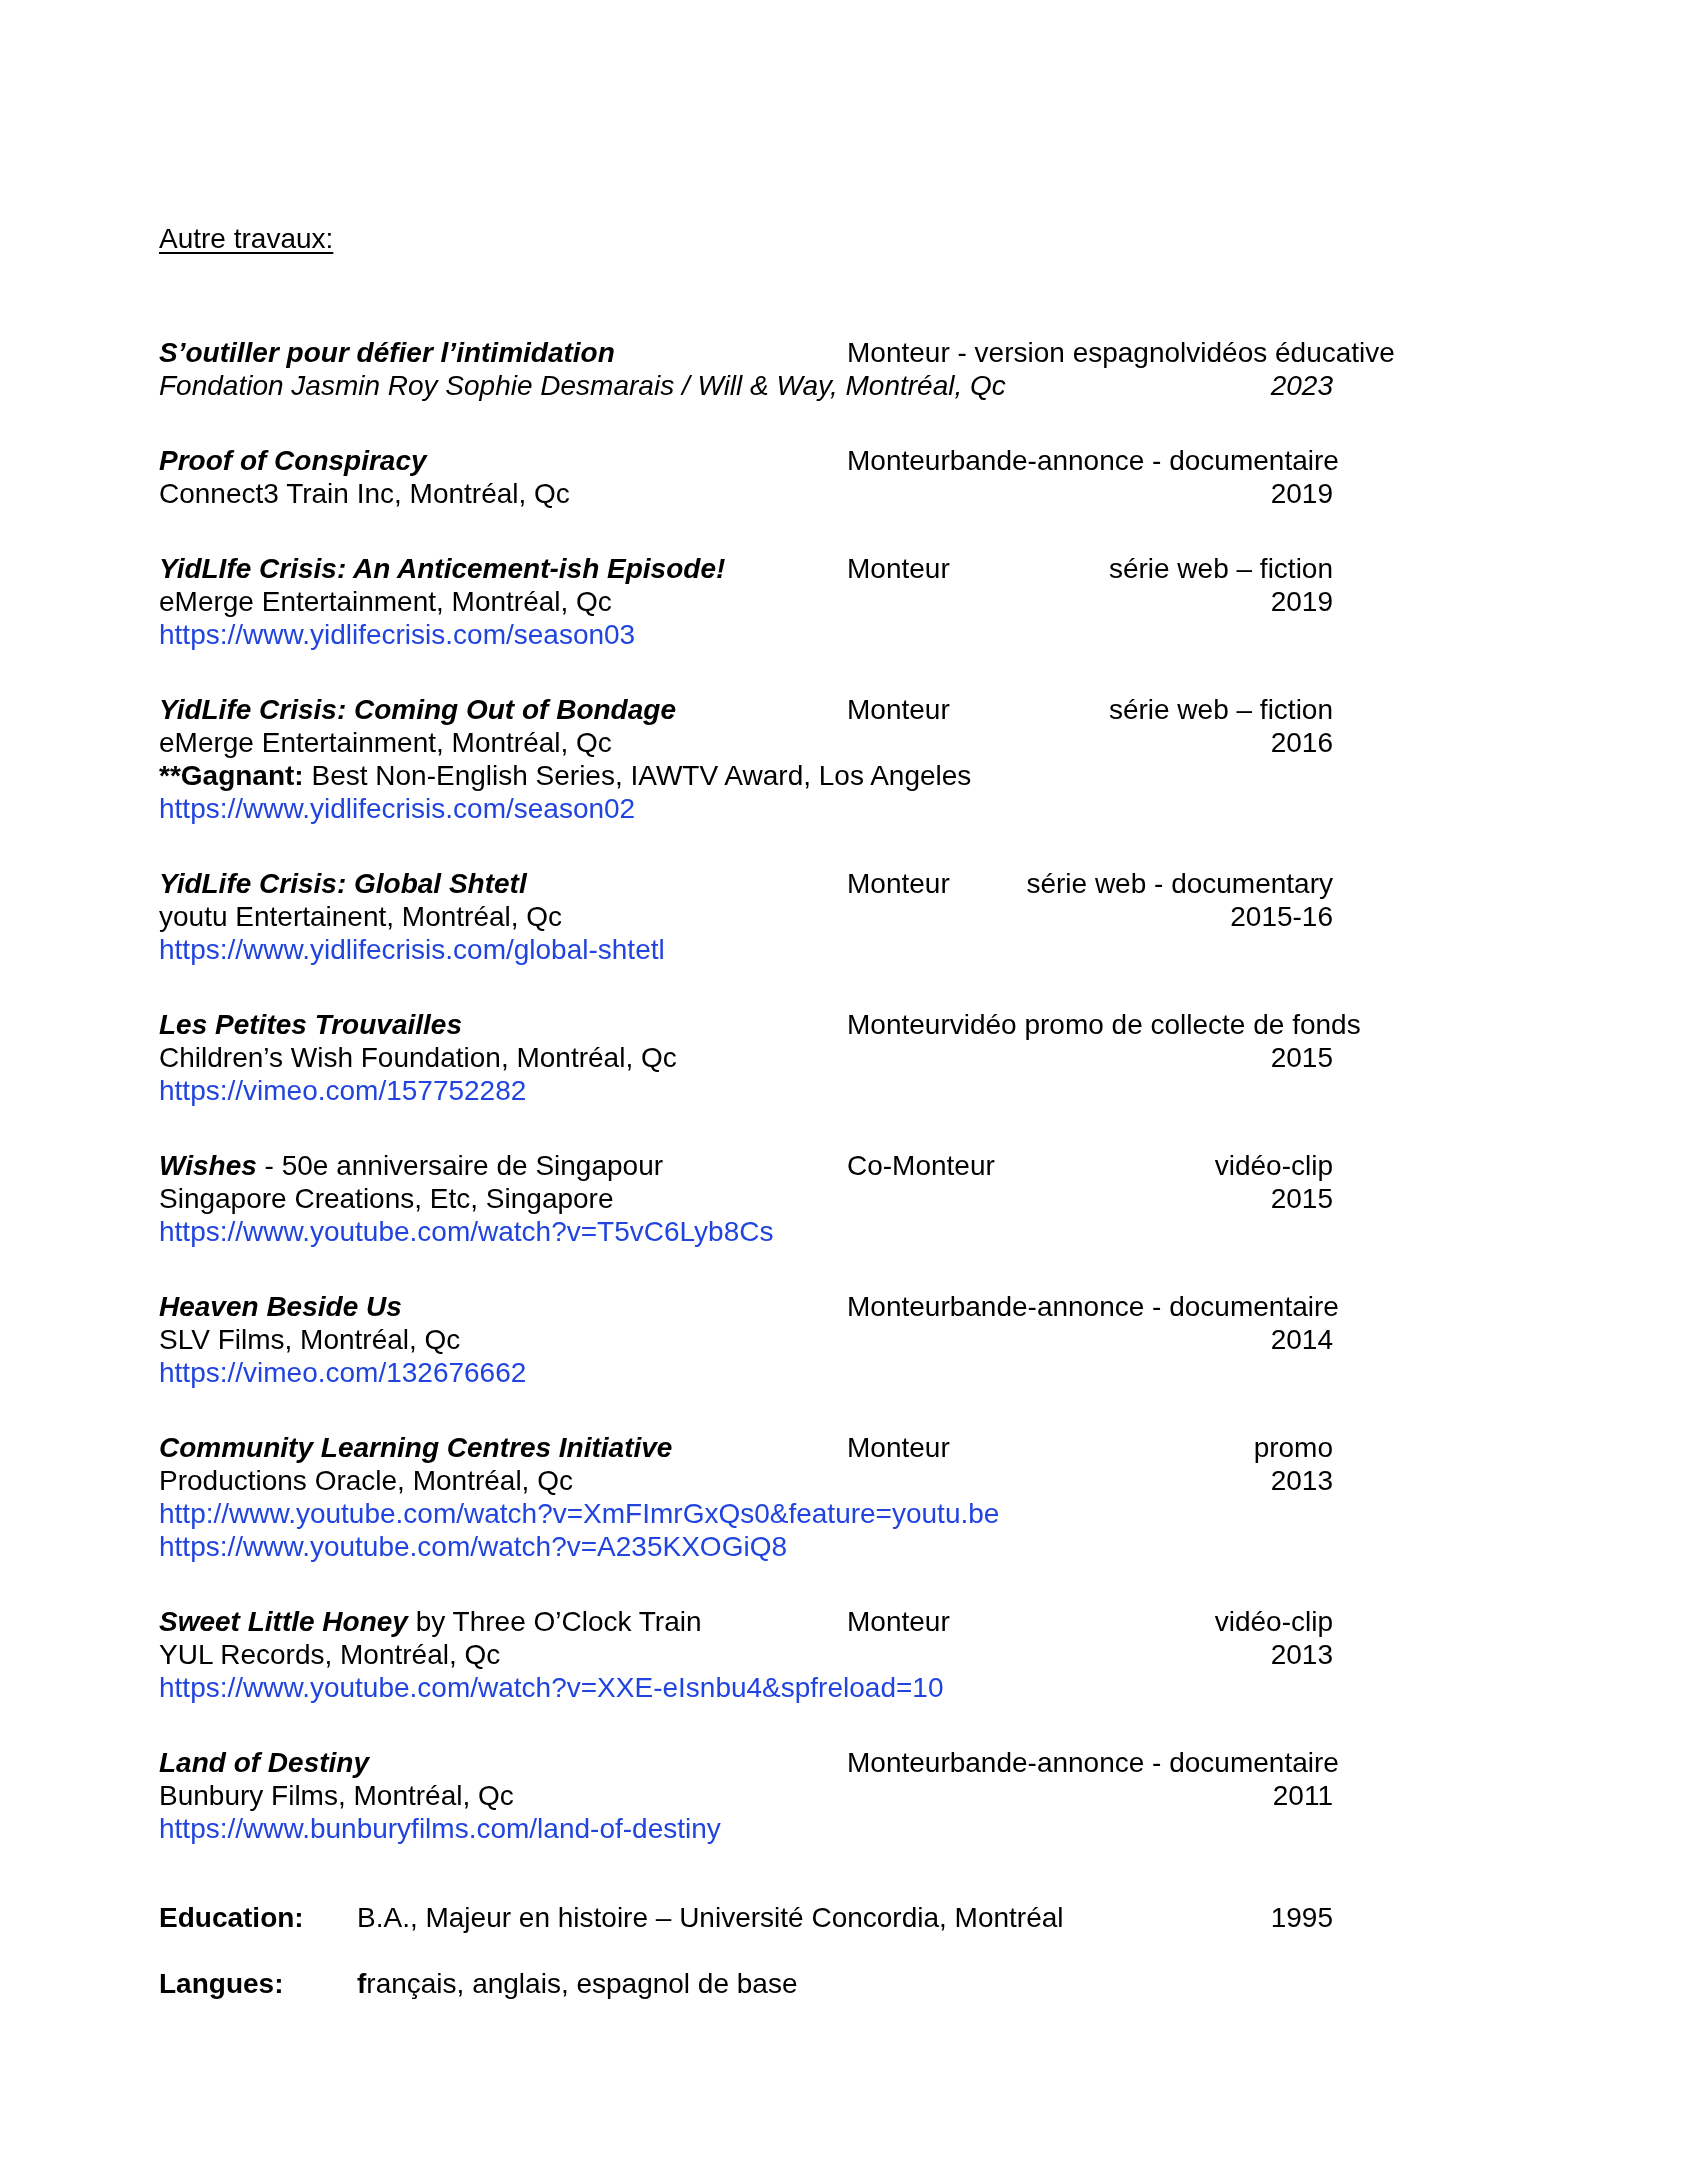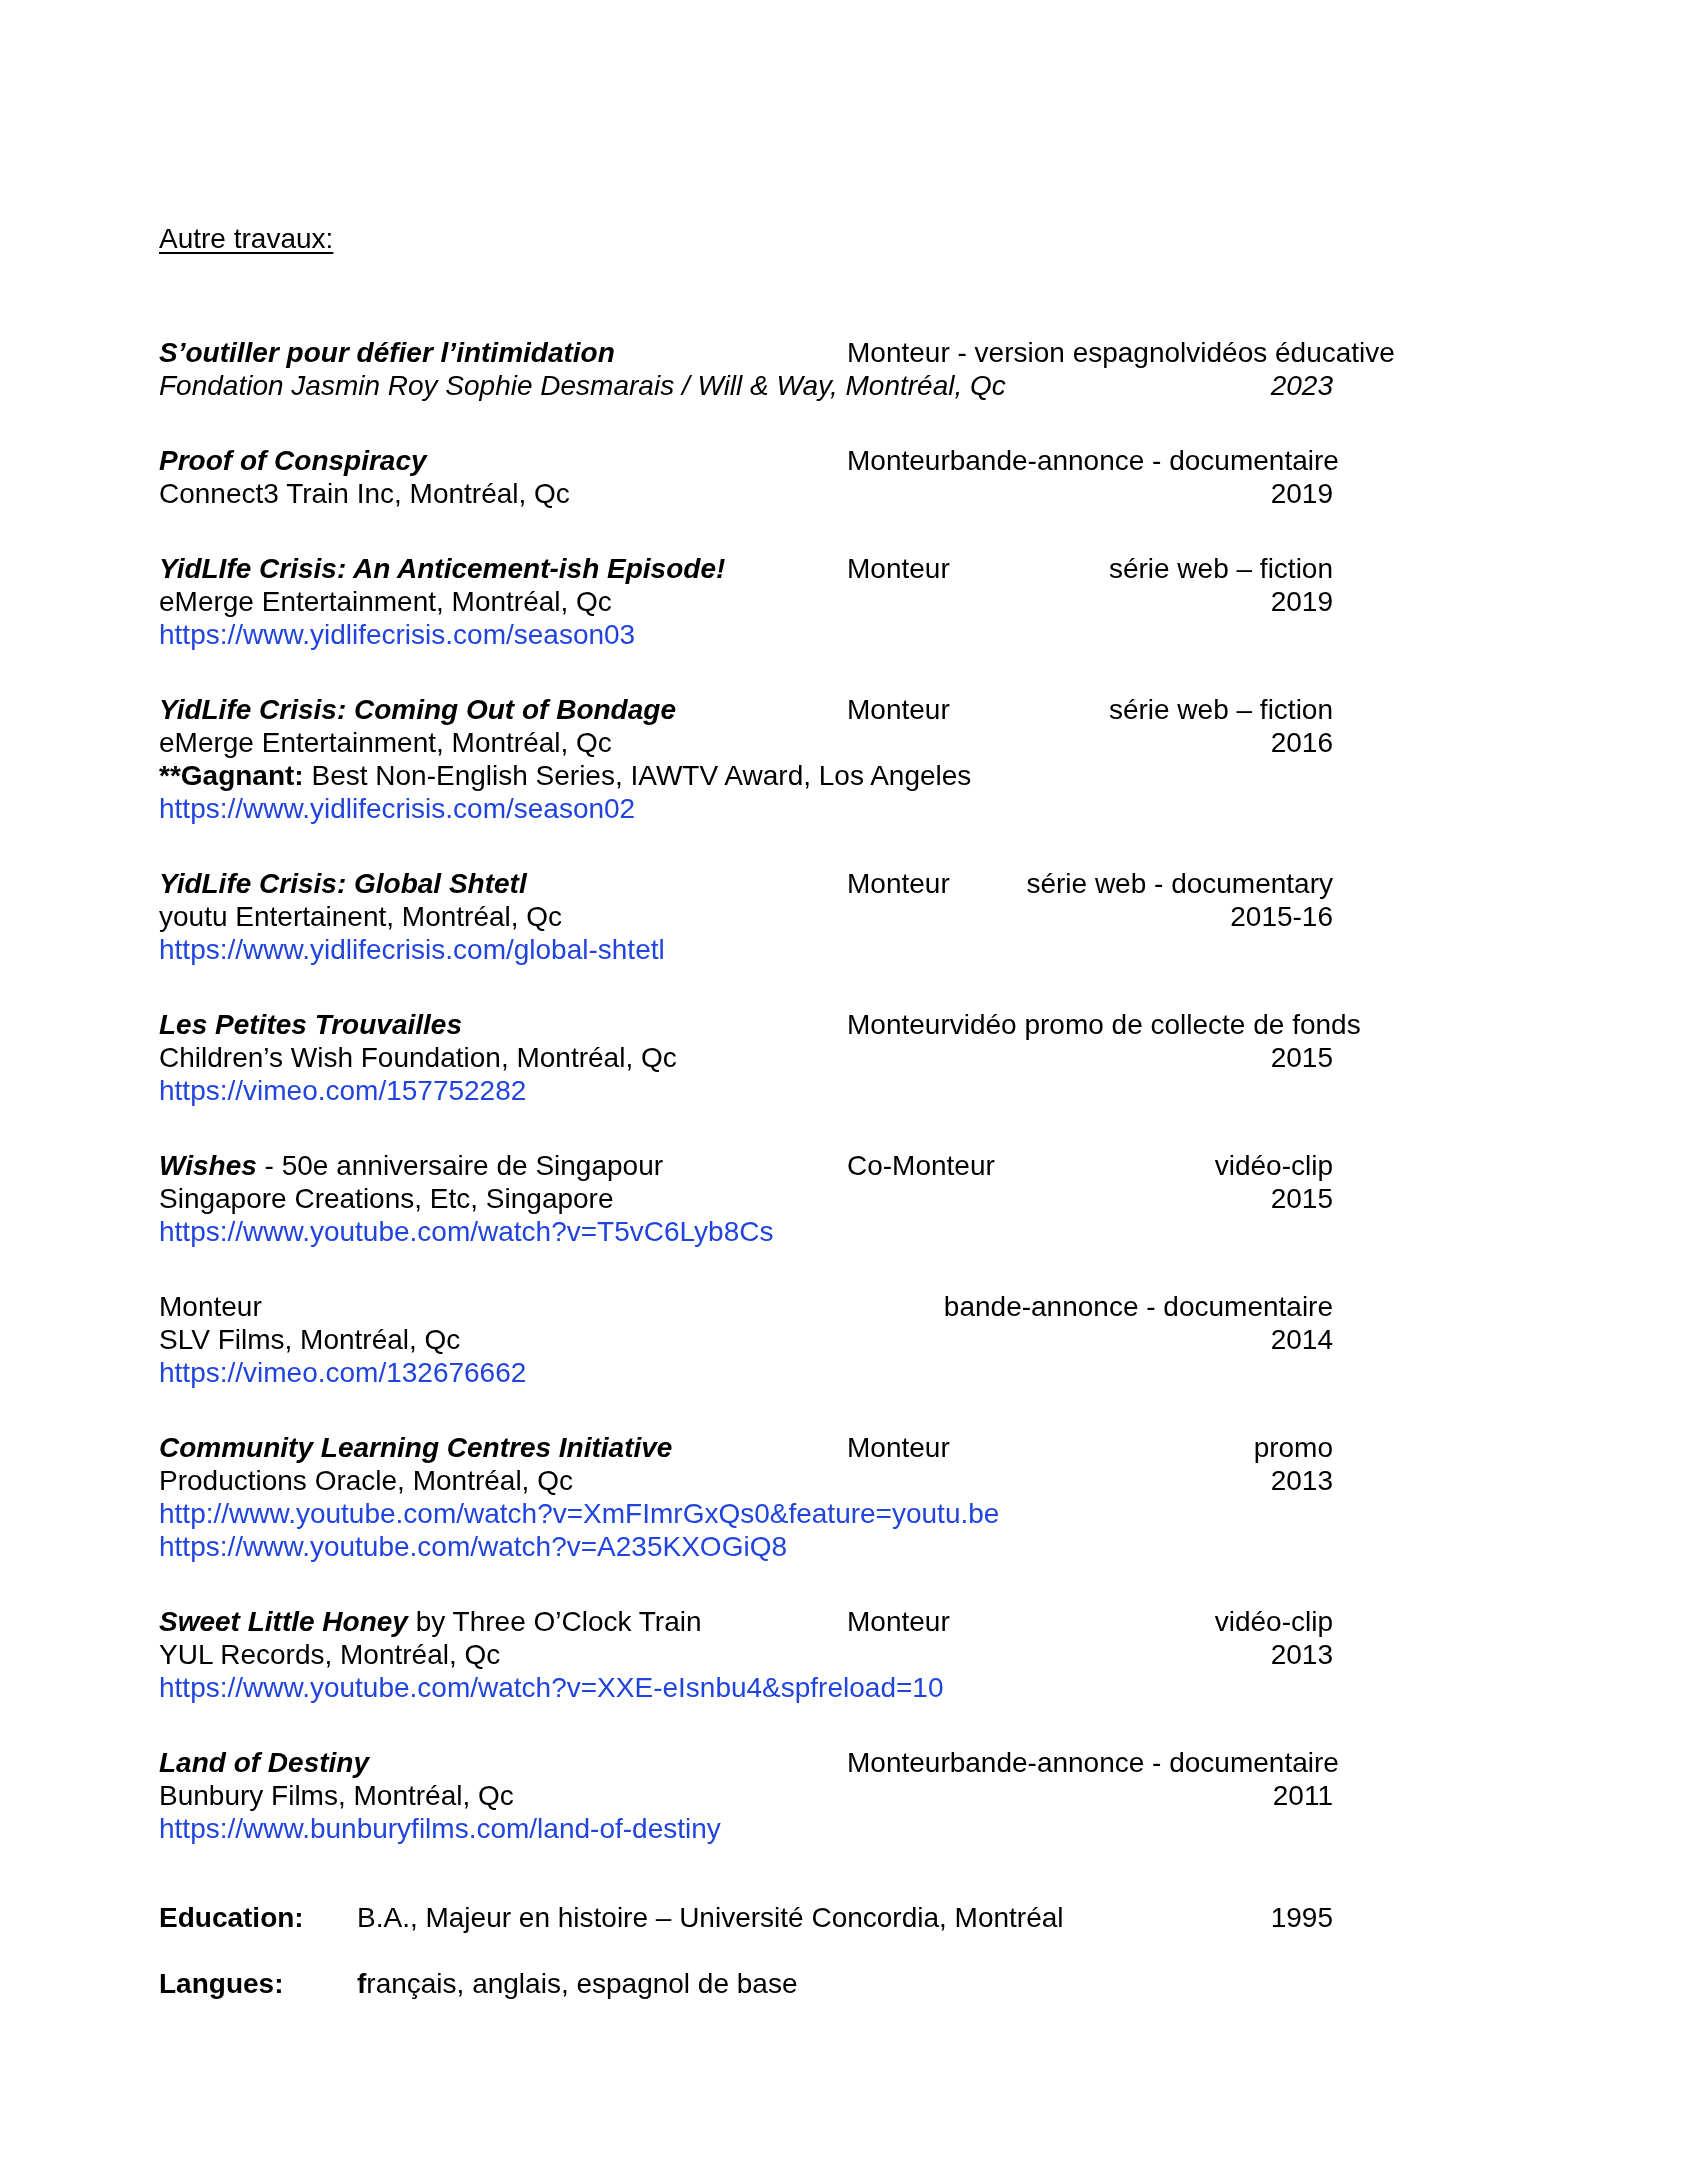--- a/index.html
+++ b/index.html
@@ -160,20 +160,21 @@
           <div class="cell-type">vidéo-clip</div>
         </div>
         <div class="row2">
           <div class="company">Singapore Creations, Etc, Singapore</div>
           <div class="year">2015</div>
         </div>
         <a class="link">https://www.youtube.com/watch?v=T5vC6Lyb8Cs</a>
       </div>
       <div class="entry">
         <div class="row1">
+          <div class="cell-title"><span class="work-title">Heaven Beside Us</span></div>
           <div class="cell-role">Monteur</div>
           <div class="cell-type">bande-annonce - documentaire</div>
         </div>
         <div class="row2">
           <div class="company">SLV Films, Montréal, Qc</div>
           <div class="year">2014</div>
         </div>
         <a class="link">https://vimeo.com/132676662</a>
       </div>
       <div class="entry">

